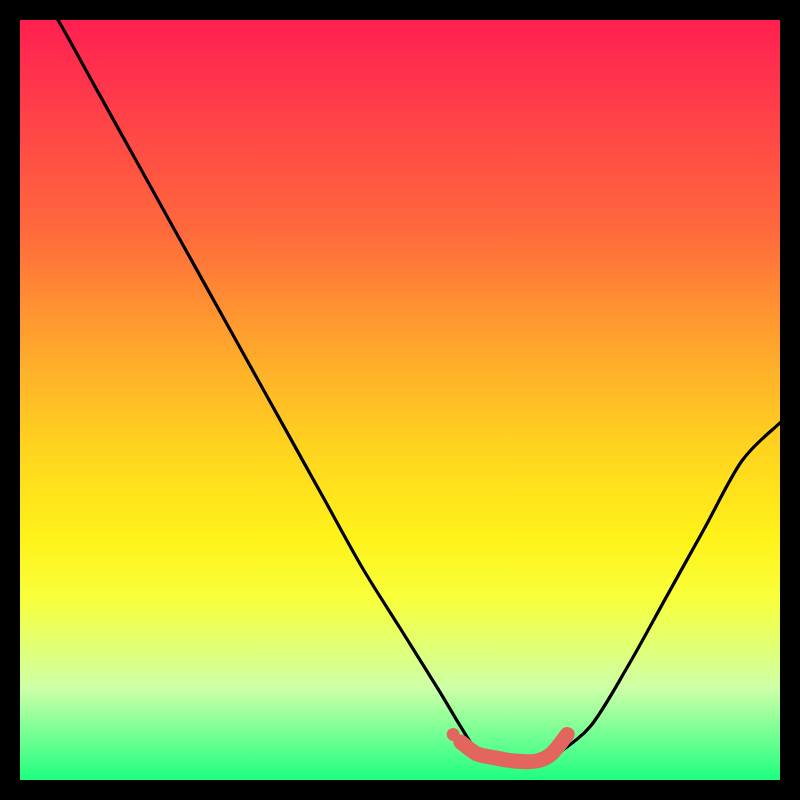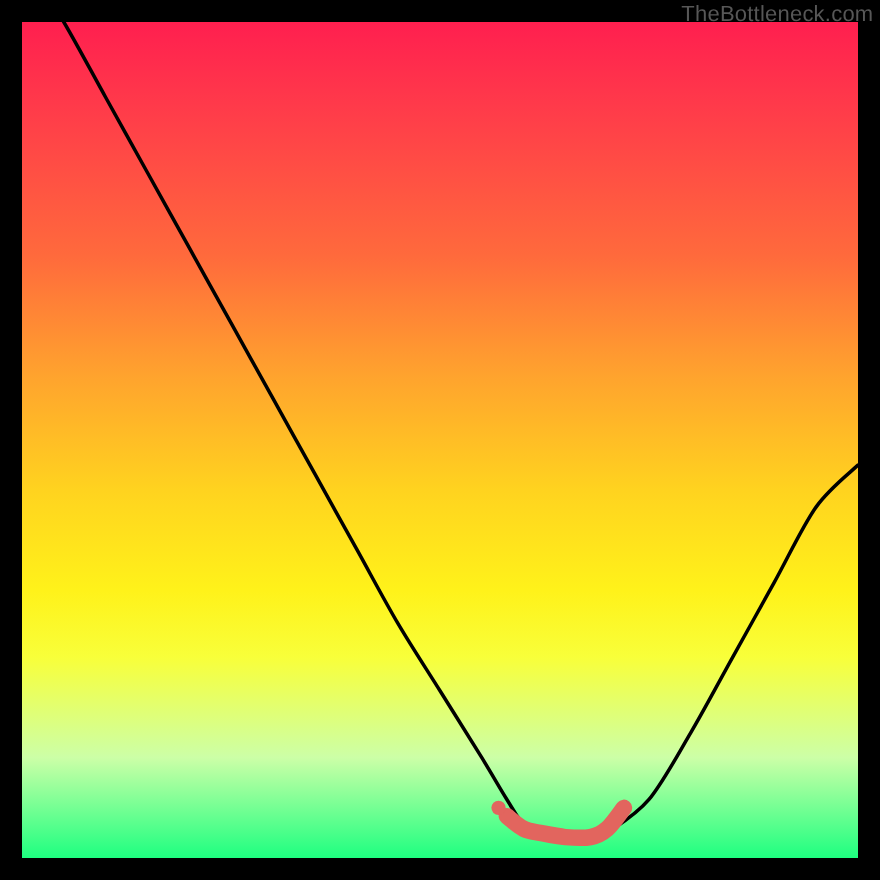--- a/index.html
+++ b/index.html
@@ -59,14 +59,13 @@
 
 <div class="frame">
   <div class="plot"></div>
 
   <svg class="svg-layer" viewBox="0 0 760 760" preserveAspectRatio="none">
     <path id="curve-path" fill="none" stroke="#000000" stroke-width="3.2" stroke-linecap="round" stroke-linejoin="round" d="M 0.0 -60.8 C 6.1 -51.1, 25.8 -20.7, 38.0 0.0 C 50.2 20.7, 63.8 46.5, 76.0 68.4 C 88.2 90.3, 101.8 114.9, 114.0 136.8 C 126.2 158.7, 139.8 183.3, 152.0 205.2 C 164.2 227.1, 177.8 251.7, 190.0 273.6 C 202.2 295.5, 215.8 320.1, 228.0 342.0 C 240.2 363.9, 253.8 388.5, 266.0 410.4 C 278.2 432.3, 291.8 456.9, 304.0 478.8 C 316.2 500.7, 329.8 526.5, 342.0 547.2 C 354.2 567.9, 367.8 588.5, 380.0 608.0 C 392.2 627.5, 408.3 653.0, 418.0 668.8 C 427.7 684.6, 434.7 697.1, 440.8 706.8 C 446.9 716.5, 451.1 724.7, 456.0 729.6 C 460.9 734.5, 465.1 734.8, 471.2 737.2 C 477.3 739.6, 486.7 743.6, 494.0 744.8 C 501.3 746.0, 510.7 746.0, 516.8 744.8 C 522.9 743.6, 523.5 743.3, 532.0 737.2 C 540.5 731.1, 557.8 721.4, 570.0 706.8 C 582.2 692.2, 595.8 666.7, 608.0 646.0 C 620.2 625.3, 633.8 599.5, 646.0 577.6 C 658.2 555.7, 671.8 531.1, 684.0 509.2 C 696.2 487.3, 709.8 457.8, 722.0 440.8 C 734.2 423.8, 753.9 408.9, 760.0 402.8"></path>
     <path id="accent-path" fill="none" stroke="#e2655e" stroke-width="15" stroke-linecap="round" stroke-linejoin="round" d="M 440.8 722.0 C 443.2 723.8, 451.1 731.0, 456.0 733.4 C 460.9 735.8, 465.1 736.0, 471.2 737.2 C 477.3 738.4, 486.7 740.4, 494.0 741.0 C 501.3 741.6, 510.7 742.2, 516.8 741.0 C 522.9 739.8, 527.1 737.7, 532.0 733.4 C 536.9 729.1, 544.8 717.4, 547.2 714.4"></path>
     <circle id="accent-dot" r="6.5" fill="#e2655e" cx="433.2" cy="714.4"></circle>
   </svg>
 
-  <div class="watermark">TheBottleneck.com</div>
 </div>
 
 </body></html>

